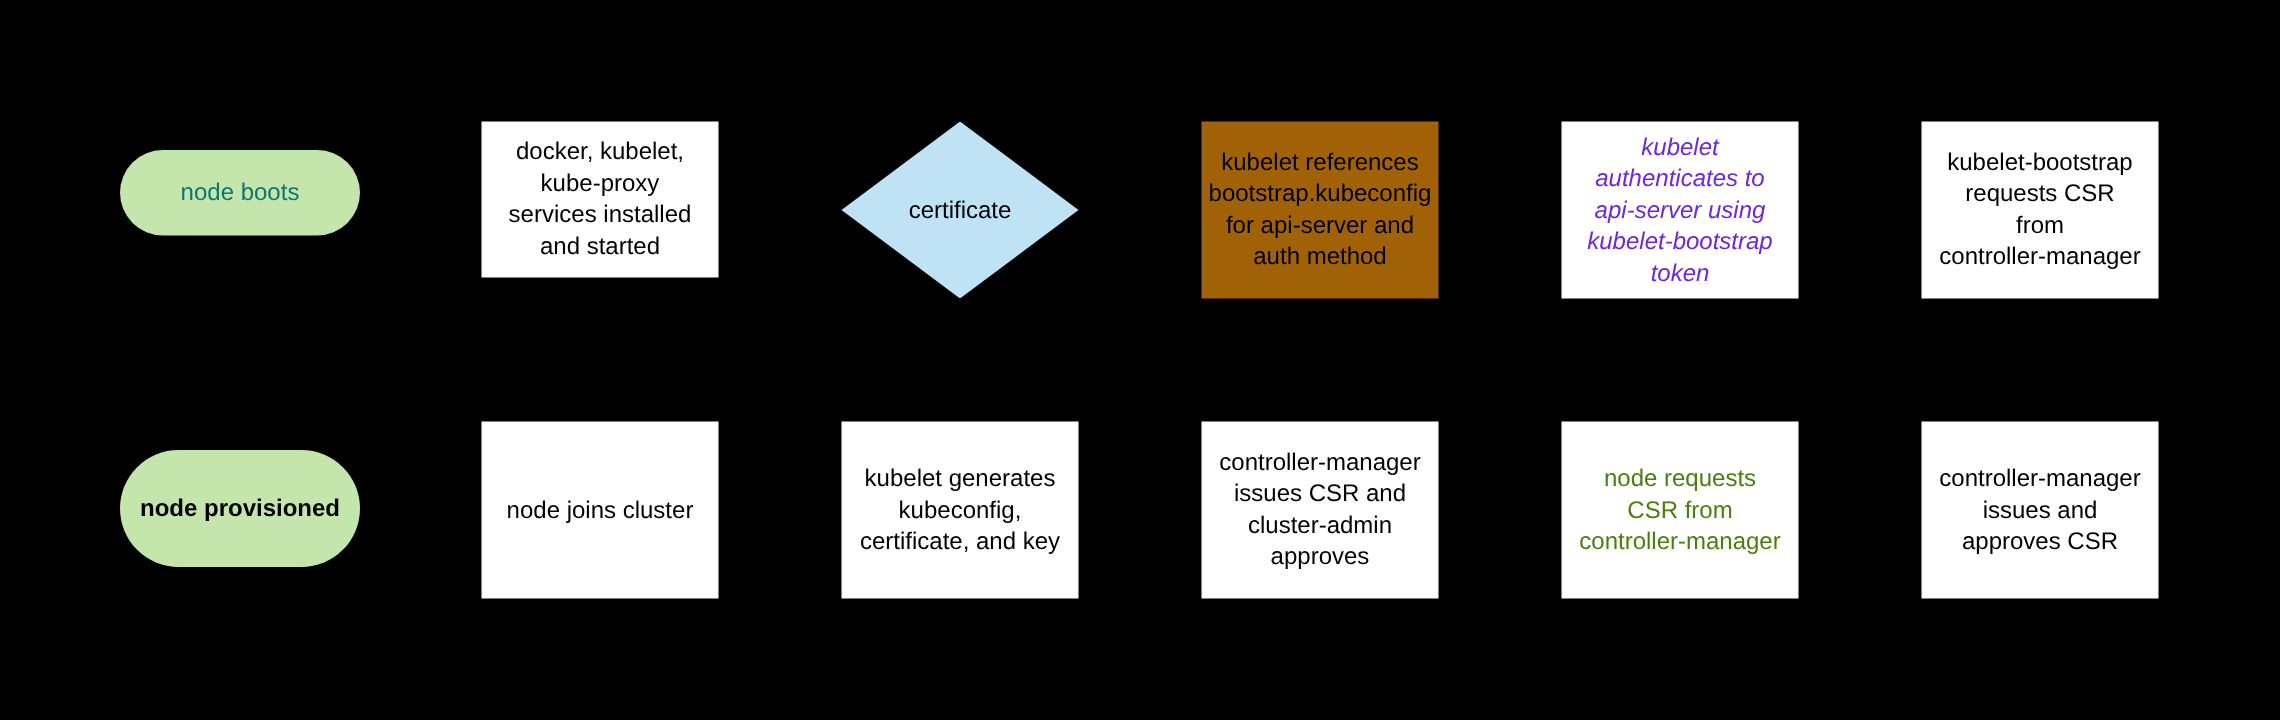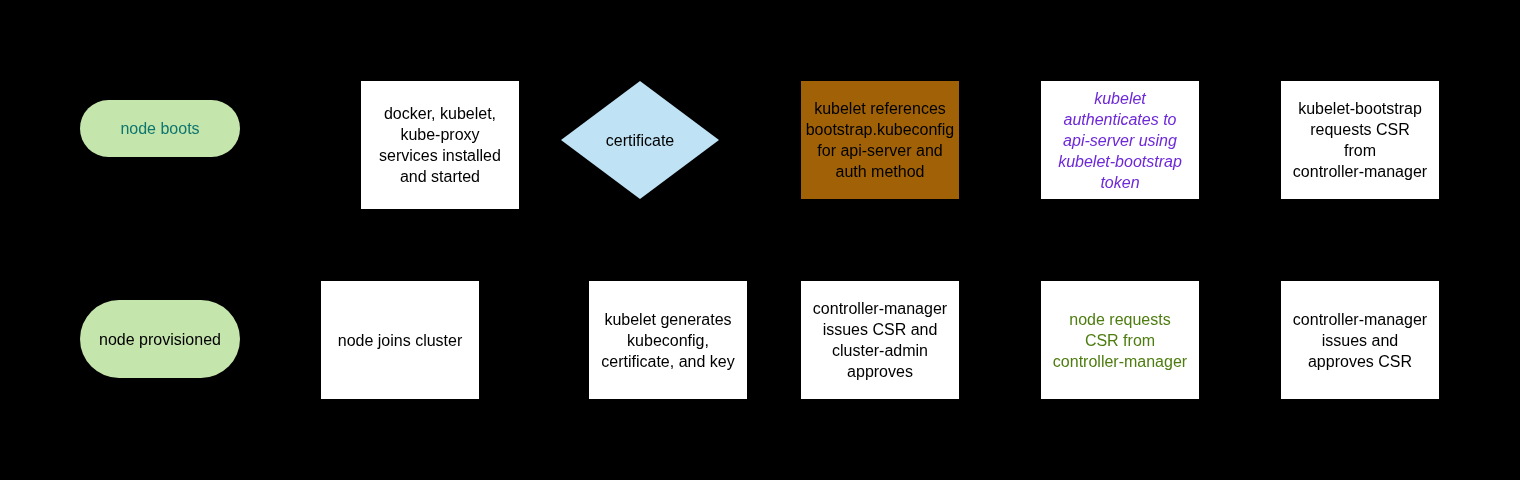--- a/index.html
+++ b/index.html
@@ -41,21 +41,21 @@
     clip-path: polygon(50% 0, 100% 50%, 50% 100%, 0 50%);
   }
 </style>
 </head>
 <body>
 
 <div id="canvas" style="background: rgb(0, 0, 0);">
     <div class="node terminal" style="left: 80px; top: 100px; width: 160px; height: 57px; background: rgb(196, 229, 172); color: #0f766e;">
       <span class="label">node boots</span>
     </div>
-    <div class="node process" style="left: 321px; top: 81px; width: 158px; height: 128px; background: rgb(255, 255, 255); color: rgb(0, 0, 0); margin-left: 40px;">
+    <div class="node process" style="left: 321px; top: 81px; width: 158px; height: 104px; background: rgb(255, 255, 255); color: rgb(0, 0, 0);">
       <span class="label">docker, kubelet,
 kube-proxy
 services installed
 and started</span>
     </div>
     <div class="node decision" style="left: 561px; top: 81px; width: 158px; height: 118px; background: rgb(191, 227, 245); color: rgb(0, 0, 0);">
       <span class="label">certificate</span>
     </div>
     <div class="node process" style="left: 801px; top: 81px; width: 158px; height: 118px; background: #a16207; color: rgb(0, 0, 0);">
       <span class="label">kubelet references
@@ -69,27 +69,27 @@
 api-server using
 kubelet-bootstrap
 token</span>
     </div>
     <div class="node process" style="left: 1281px; top: 81px; width: 158px; height: 118px; background: rgb(255, 255, 255); color: rgb(0, 0, 0);">
       <span class="label">kubelet-bootstrap
 requests CSR
 from
 controller-manager</span>
     </div>
-    <div class="node terminal" style="left: 80px; top: 300px; width: 160px; height: 78px; background: rgb(196, 229, 172); color: rgb(0, 0, 0);">
+    <div class="node terminal" style="left: 80px; top: 300px; width: 160px; height: 78px; background: rgb(196, 229, 172); color: rgb(0, 0, 0); font-weight: bold;">
       <span class="label">node provisioned</span>
     </div>
     <div class="node process" style="left: 321px; top: 281px; width: 158px; height: 118px; background: rgb(255, 255, 255); color: rgb(0, 0, 0); align-items: center;">
       <span class="label">node joins cluster</span>
     </div>
-    <div class="node process" style="left: 561px; top: 281px; width: 158px; height: 118px; background: rgb(255, 255, 255); color: rgb(0, 0, 0); margin-left: 28px;">
+    <div class="node process" style="left: 561px; top: 281px; width: 158px; height: 118px; background: rgb(255, 255, 255); color: rgb(0, 0, 0);">
       <span class="label">kubelet generates
 kubeconfig,
 certificate, and key</span>
     </div>
     <div class="node process" style="left: 801px; top: 281px; width: 158px; height: 118px; background: rgb(255, 255, 255); color: rgb(0, 0, 0);">
       <span class="label">controller-manager
 issues CSR and
 cluster-admin
 approves</span>
     </div>

